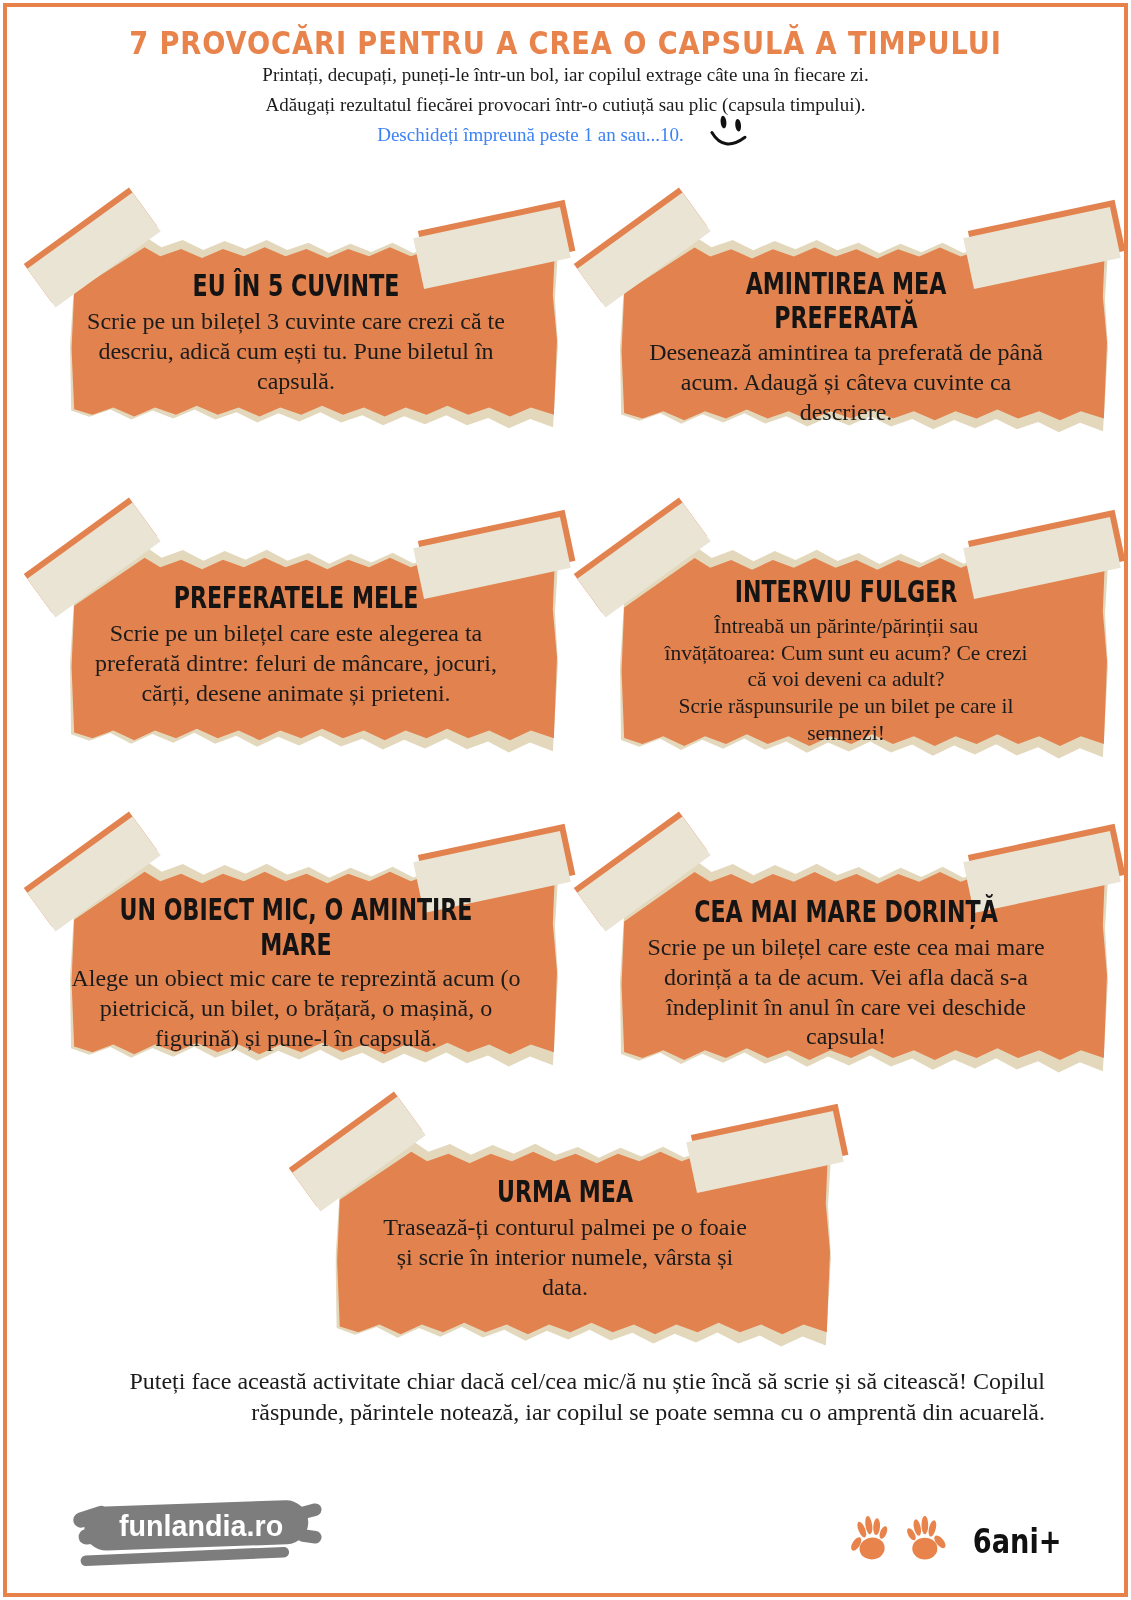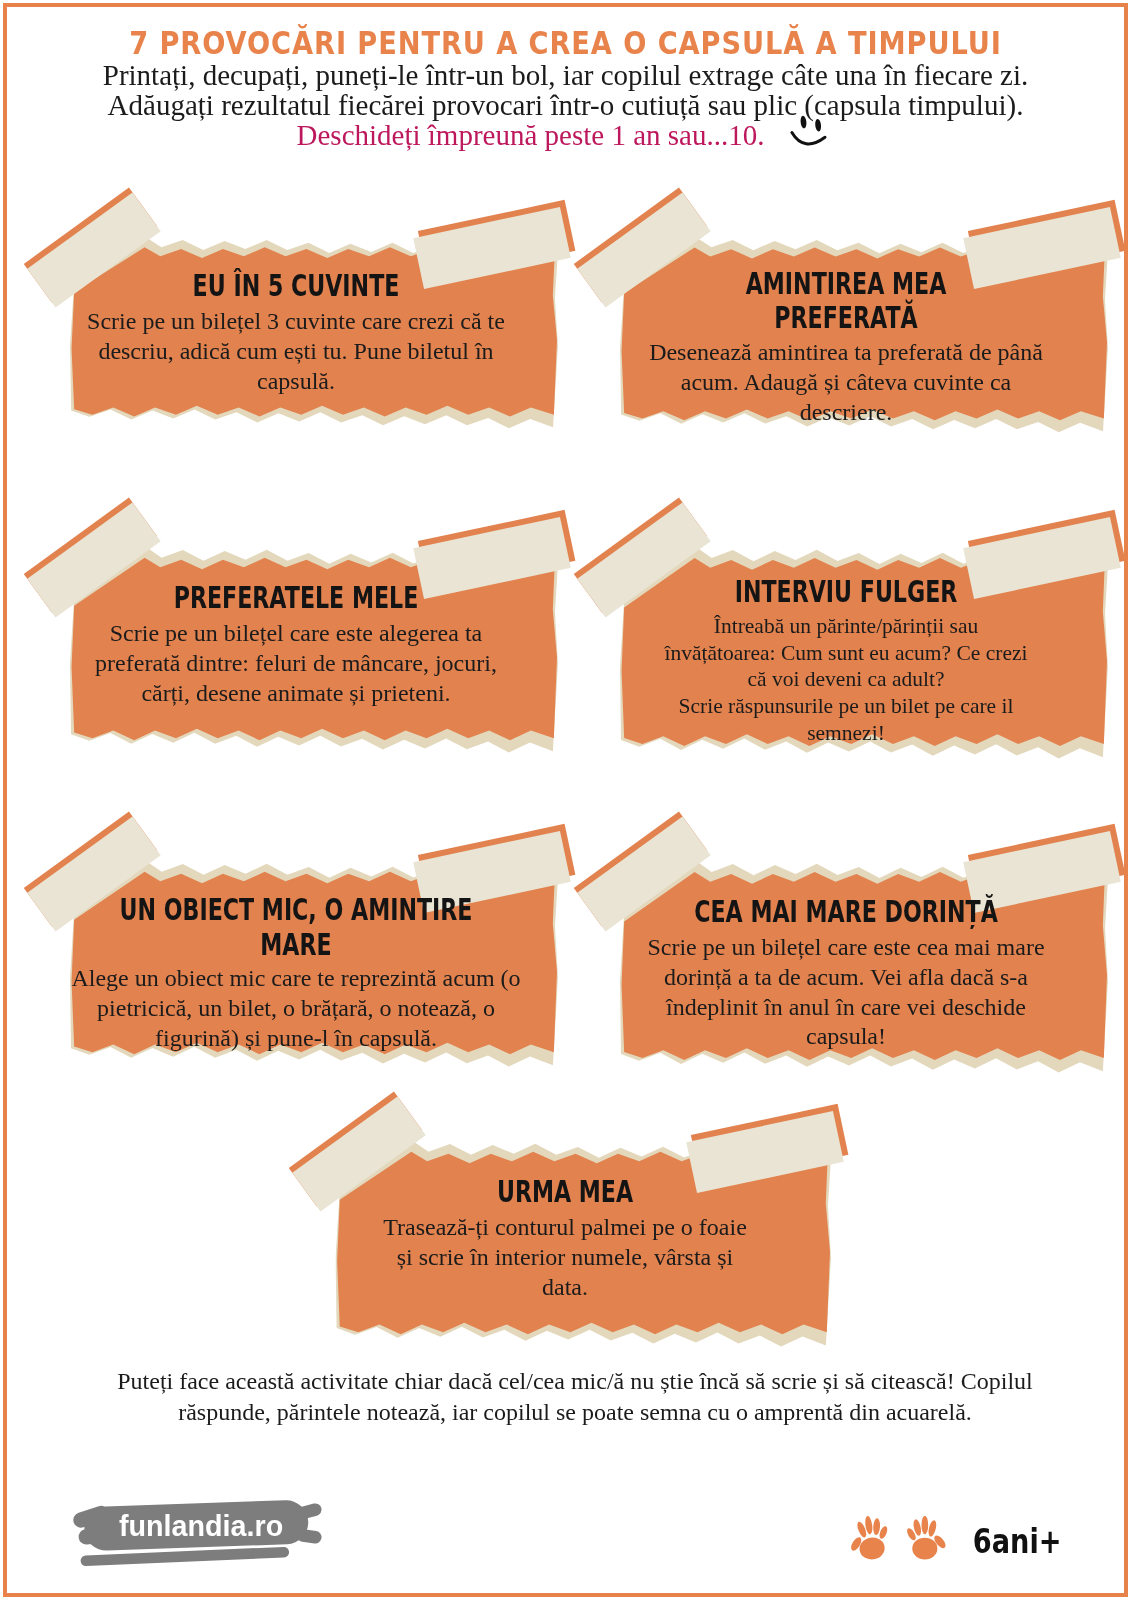--- a/index.html
+++ b/index.html
@@ -15,23 +15,23 @@
 
   
   .page-title {
     position:absolute; top:24px; left:0; width:100%;
     text-align:center; white-space:nowrap;
     font-family:"DejaVu Sans", sans-serif; font-weight:bold;
     font-size:31px; letter-spacing:1px; color:#E8834C;
     transform:scale(0.88,1.05);
   }
   .intro { position:absolute; top:60px; left:0; width:100%; text-align:center; }
-  .intro-line { font-size:29px; line-height:30px; white-space:nowrap; }
+  .intro-line { font-size:19px; line-height:30px; white-space:nowrap; }
   .intro-row { display:flex; justify-content:center; align-items:flex-start; gap:20px; }
-  .intro-accent { color:#be185d; }
+  .intro-accent { color:#3b82f6; }
   .smiley { margin-top:-8px; }
 
   
   .card {
     position:absolute;
     --torn: polygon(
       21% 3%, 24% 8%, 28% 4%, 32% 9%, 36% 4%, 40% 8%, 44% 3%, 48% 8%, 52% 4%,
       56% 9%, 60% 4%, 64% 8%, 68% 3%, 72% 8%, 76% 4%, 80% 9%, 84% 4%, 88% 8%,
       92% 4%, 96% 8%, 99.6% 4%, 99.2% 30%, 100% 55%, 99.4% 97%,
       95% 93%, 91% 98%, 87% 93%, 83% 97%, 79% 92%, 75% 97%, 71% 93%, 67% 98%,
@@ -65,22 +65,22 @@
   .c4 .card-body { font-size:21.5px; }
   .c5 { left:35px;  top:866px;  width:522px; height:192px; }
   .c5 .card-content { padding:30px 34px 0; }
   .c6 { left:585px; top:866px;  width:522px; height:198px; }
   .c6 .card-content { padding:30px 48px 0; }
   .c7 { left:300px; top:1146px; width:530px; height:192px; }
   .c7 .card-content { padding:30px 80px 0; }
 
   
   .footer-note {
-    position:absolute; top:1366px; left:95px; width:960px;
-    text-align:center; font-size:24px; line-height:31px;
+    position:absolute; top:1366px; left:85px; width:960px;
+    text-align:right; font-size:24px; line-height:31px;
   }
   .logo { position:absolute; left:69px; top:1490px;text-align:right; }
   .age-row {
     position:absolute; left:846px; top:1516px;
     display:flex; align-items:center; gap:15px;
   }
   .age-badge {
     font-family:"DejaVu Sans", sans-serif; font-weight:bold;
     font-size:32px; color:#111; transform:scale(0.85,1.05);
   }
@@ -153,21 +153,21 @@
     </div>
   </div>
 
   <div class="card c5">
     <div class="torn torn-back"></div>
     <div class="torn torn-front"></div>
     <div class="tape tape-l"></div>
     <div class="tape tape-r"></div>
     <div class="card-content">
       <div class="card-title">UN OBIECT MIC, O AMINTIRE MARE</div>
-      <div class="card-body">Alege un obiect mic care te reprezintă acum (o pietricică, un bilet, o brățară, o notează, o figurină) și pune-l în capsulă.</div>
+      <div class="card-body">Alege un obiect mic care te reprezintă acum (o pietricică, un bilet, o brățară, o mașină, o figurină) și pune-l în capsulă.</div>
     </div>
   </div>
 
   <div class="card c6">
     <div class="torn torn-back"></div>
     <div class="torn torn-front"></div>
     <div class="tape tape-l"></div>
     <div class="tape tape-r"></div>
     <div class="card-content">
       <div class="card-title">CEA MAI MARE DORINȚĂ</div>

